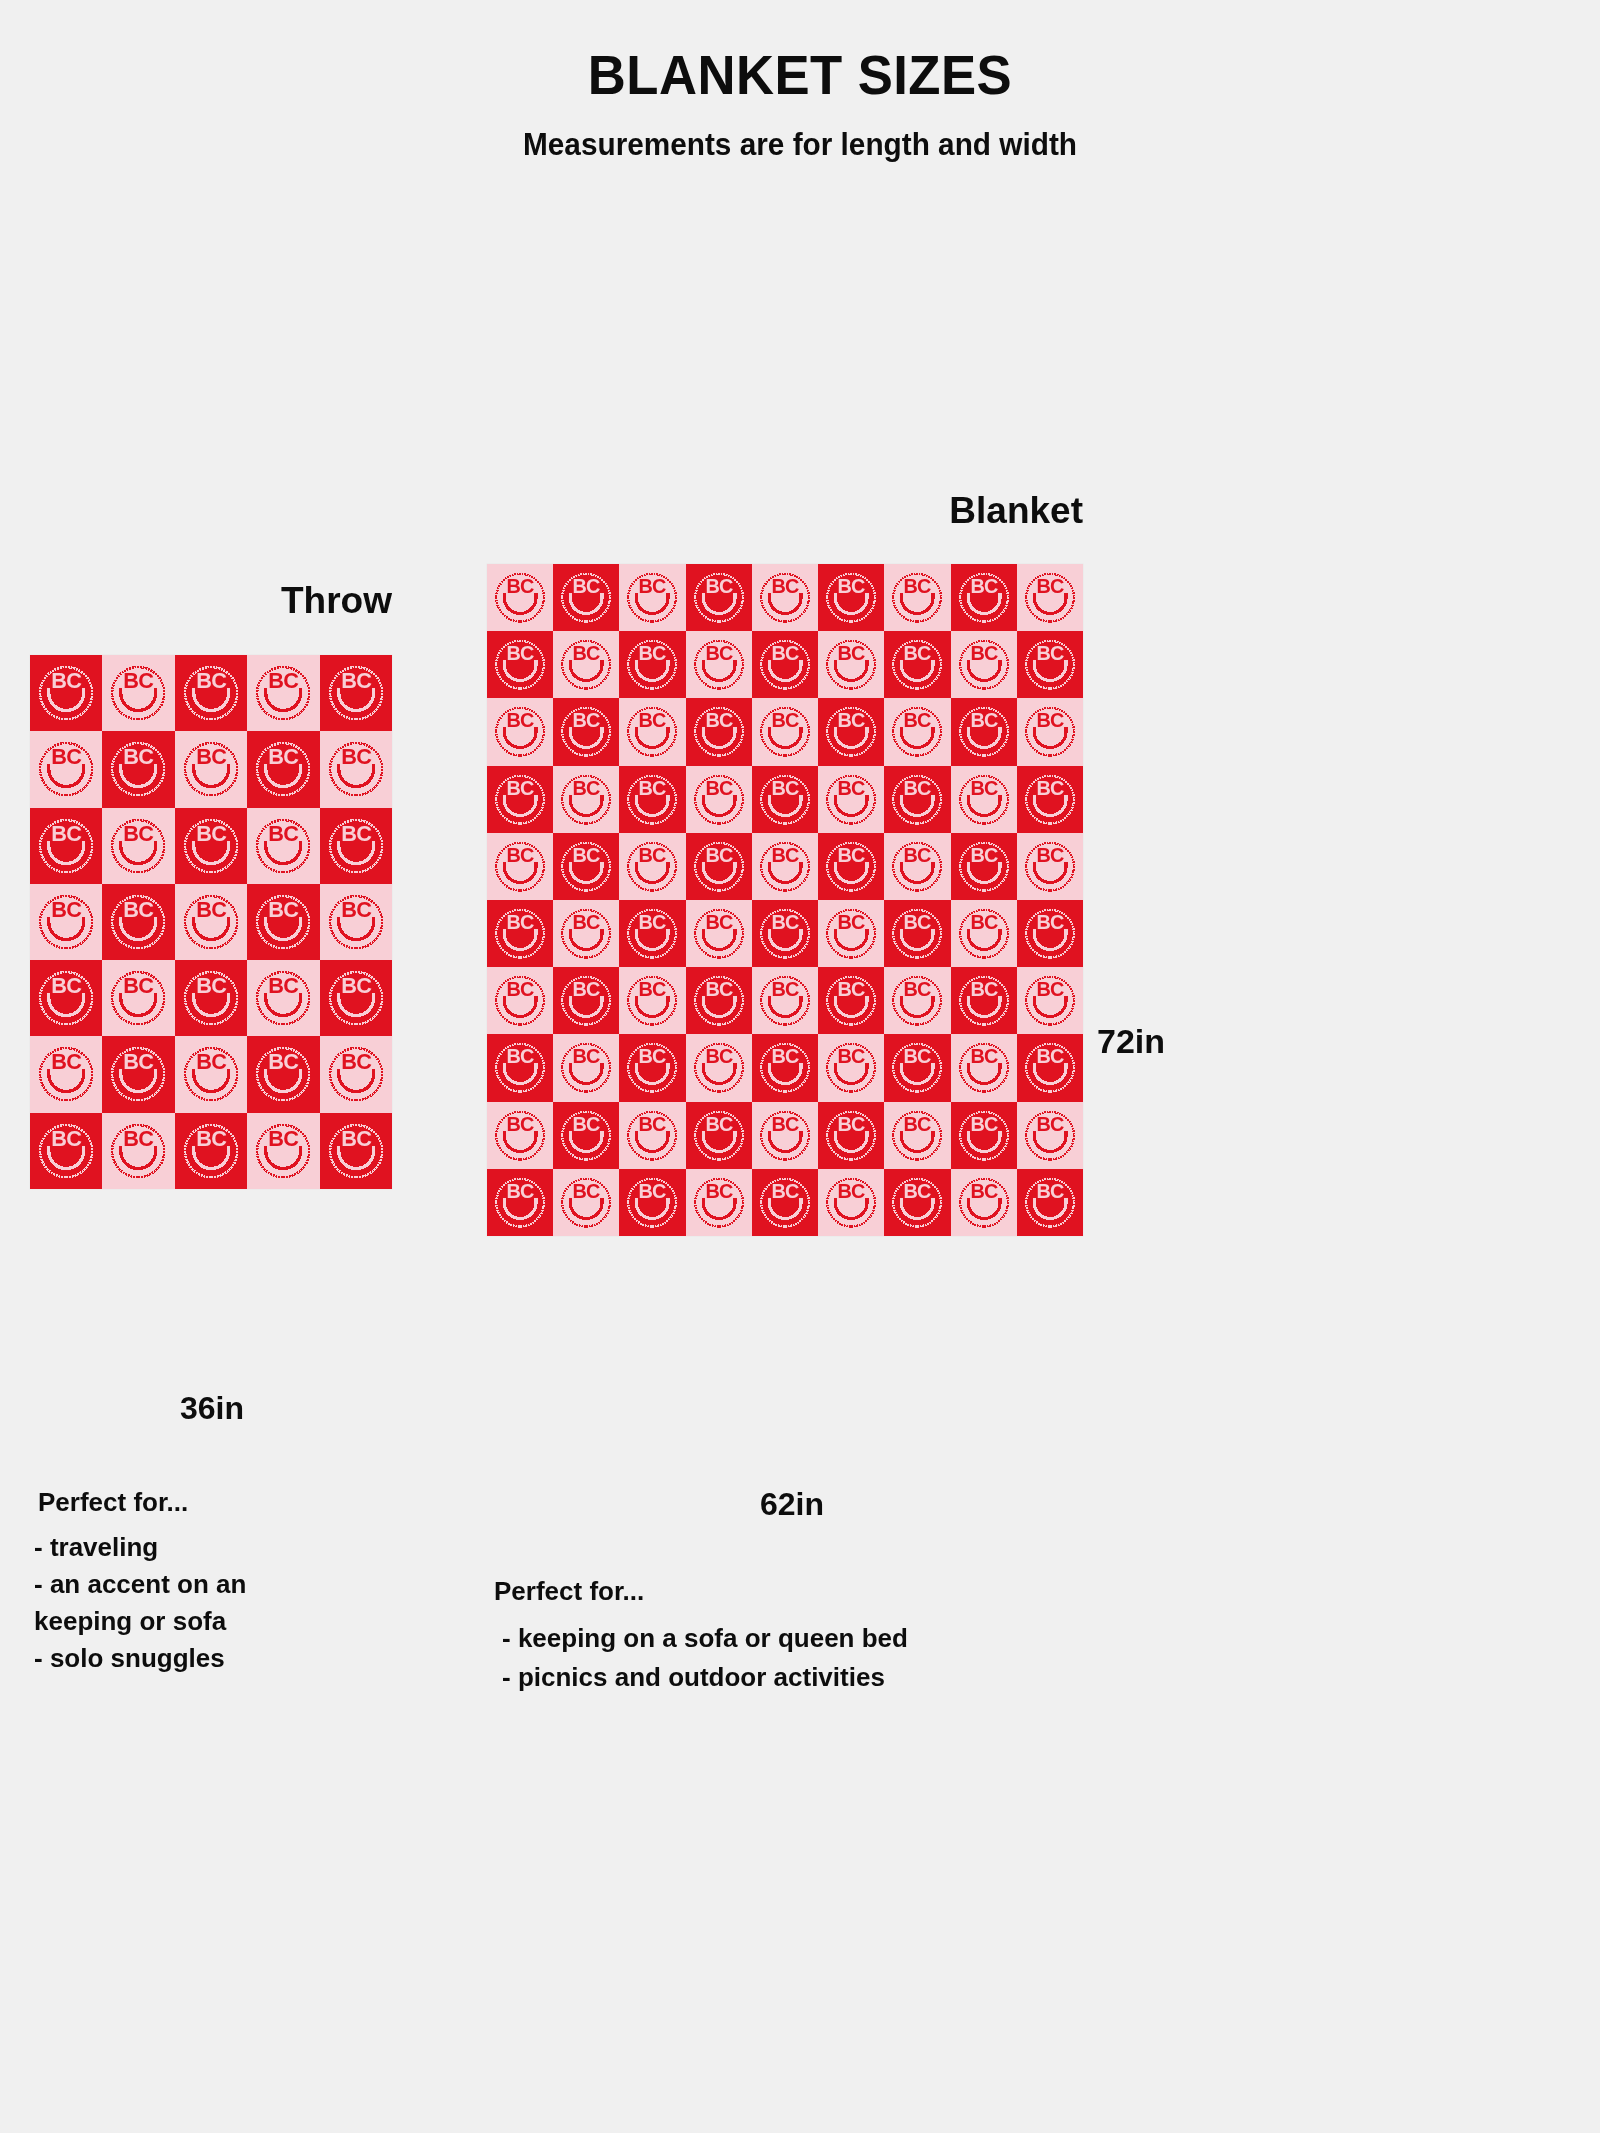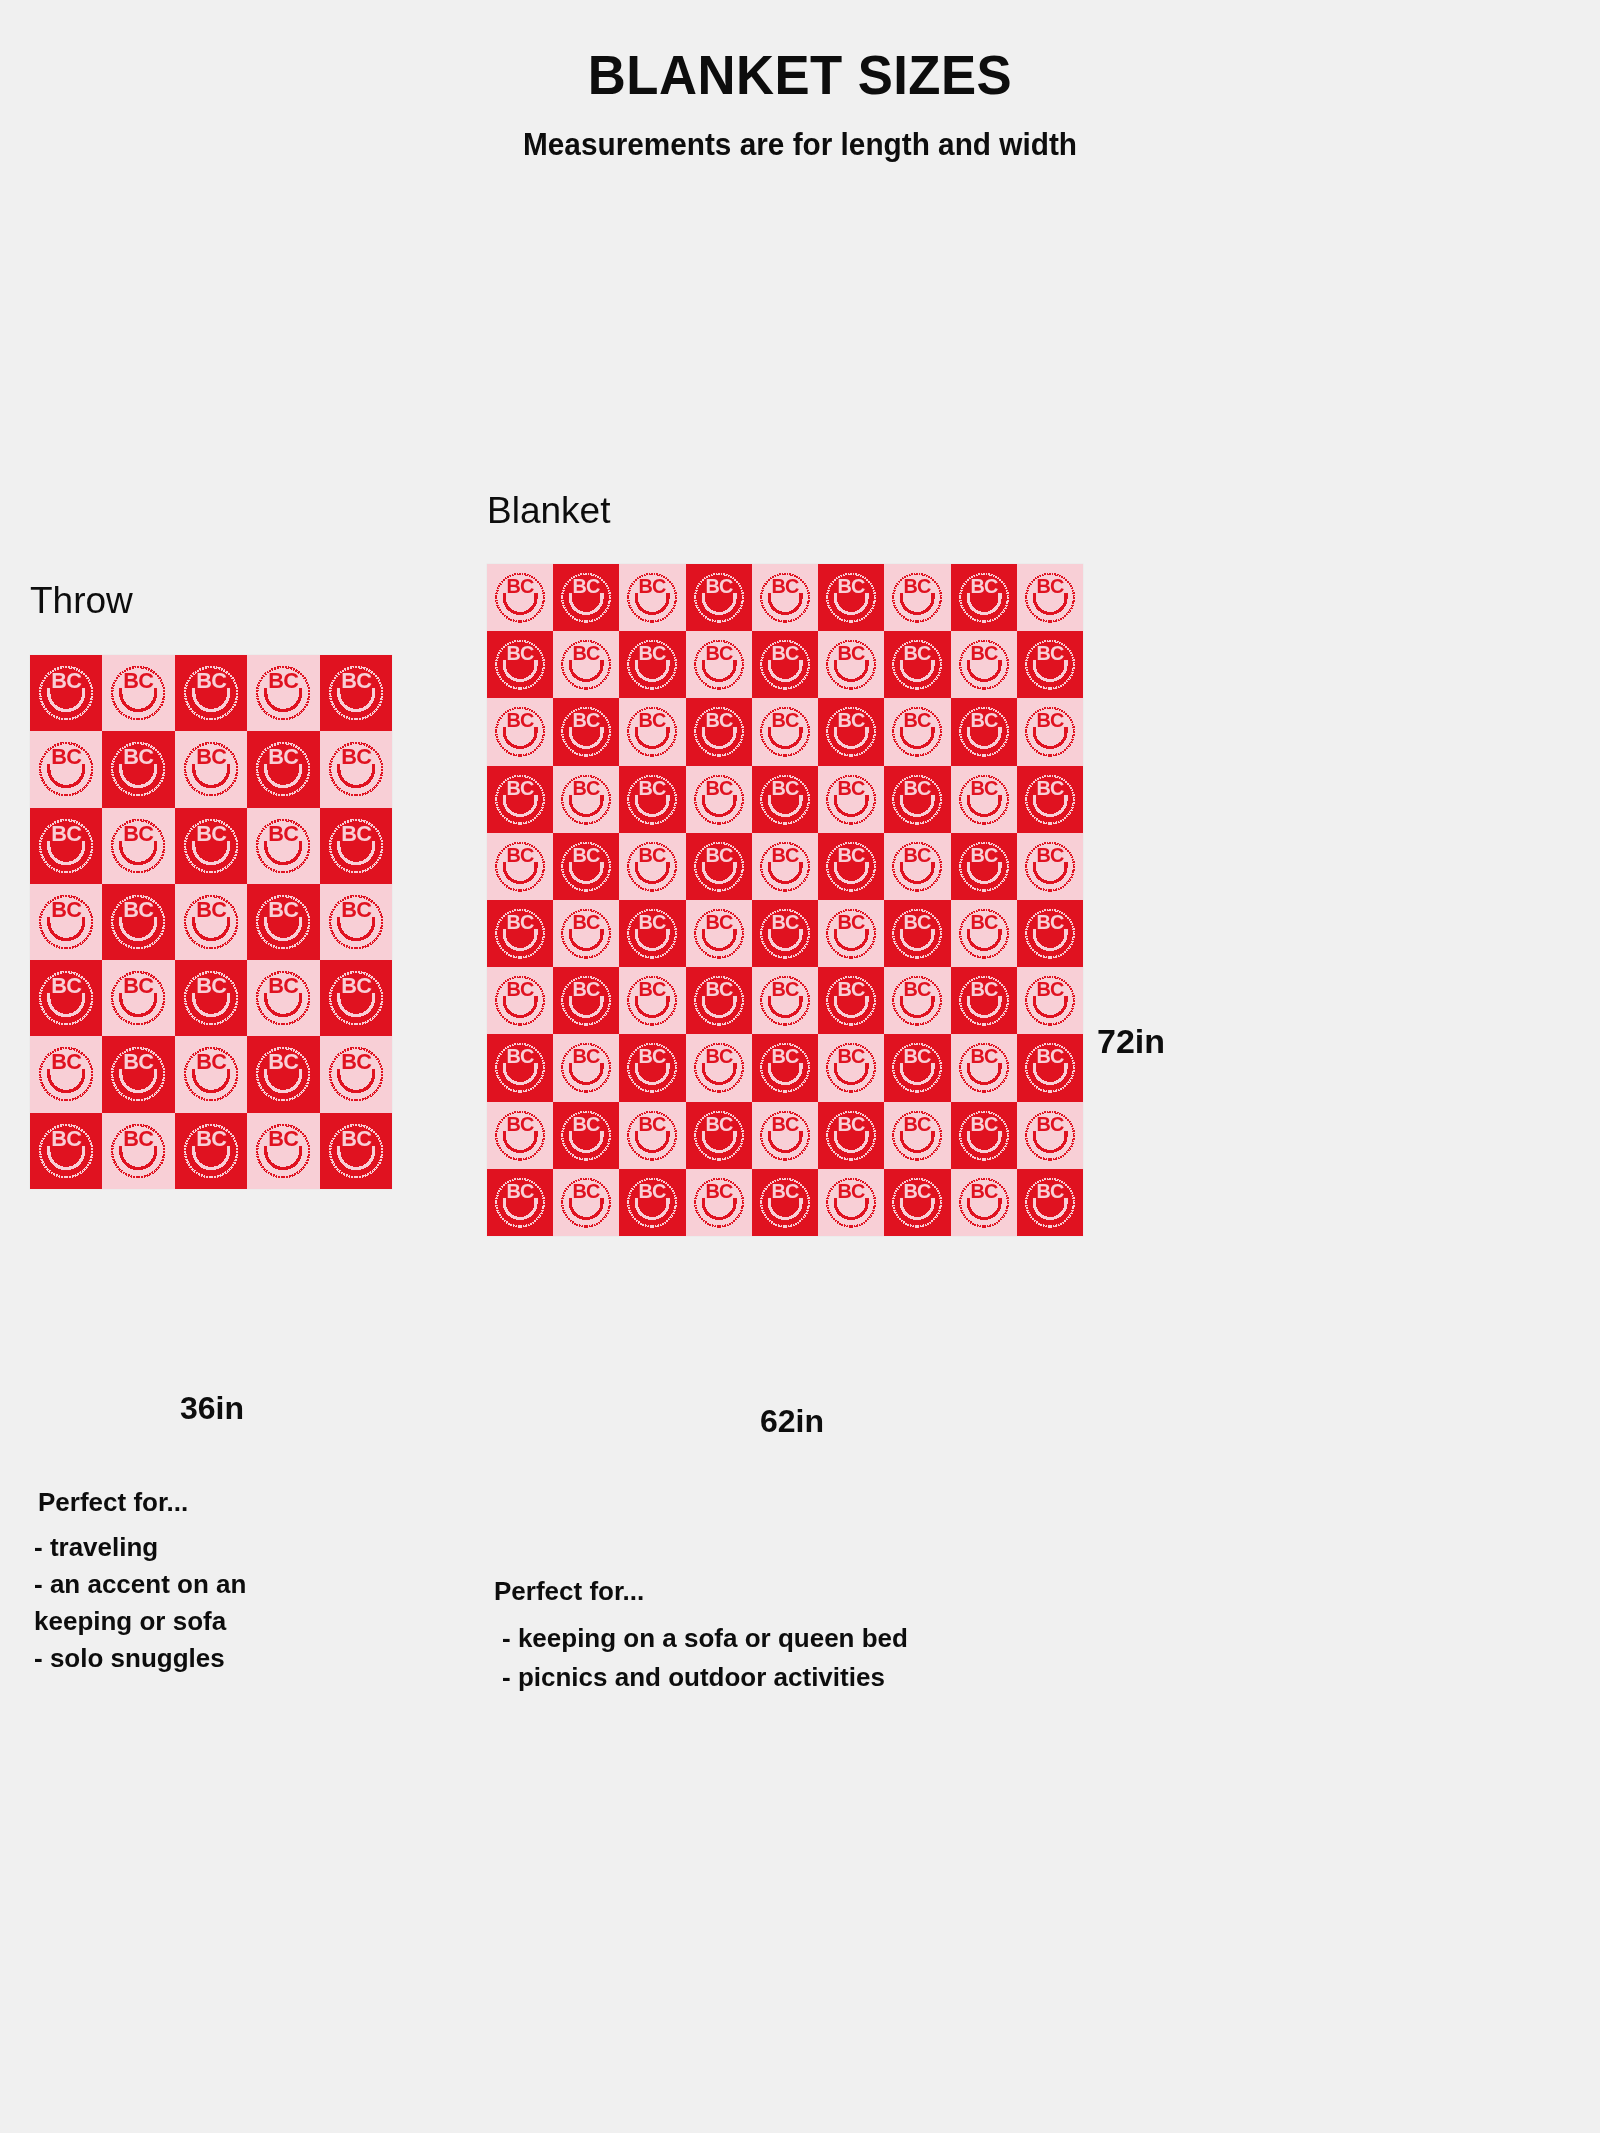--- a/index.html
+++ b/index.html
@@ -40,23 +40,23 @@
     padding-top: 22px;
     color: #0d0d0d;
     transform: scaleX(0.96);
   }
 
   
   .product {
     position: absolute;
   }
   .product-name {
-    font-weight: 400;
+    font-weight: 700;
     color: #0d0d0d;
-    text-align: left;
+    text-align: right;
     line-height: 1;
   }
 
   
   .grid {
     display: grid;
     line-height: 0;
     box-shadow: 0 0 0 0.5px rgba(0,0,0,0.03);
   }
   .cell {
@@ -120,21 +120,21 @@
   #blanket-block { left: 487px; top: 492px; }
   #blanket-block .product-name { font-size: 37px; width: 596px; }
   #blanket-grid {
     margin-top: 35px;
     width: 596px;
     height: 672px;
     grid-template-columns: repeat(9, 1fr);
     grid-template-rows: repeat(10, 1fr);
   }
   #blanket-dim-h { left: 1097px; top: 1024px; font-size: 34px; }
-  #blanket-dim-w { left: 760px; top: 1405px; font-size: 32px; }
+  #blanket-dim-w { left: 760px; top: 1488px; font-size: 32px; }
   #blanket-perfect {
     left: 494px; top: 1572px; width: 640px;
     font-size: 26px; line-height: 1.50;
   }
 </style>
 </head>
 <body>
 
 <div class="header">
   <h1 class="title">BLANKET SIZES</h1>

